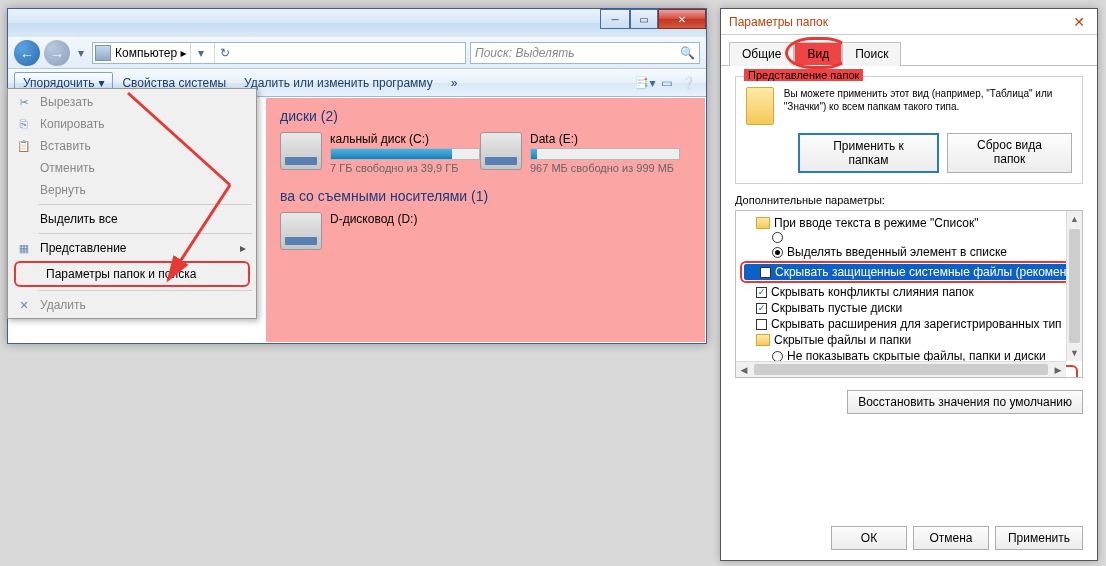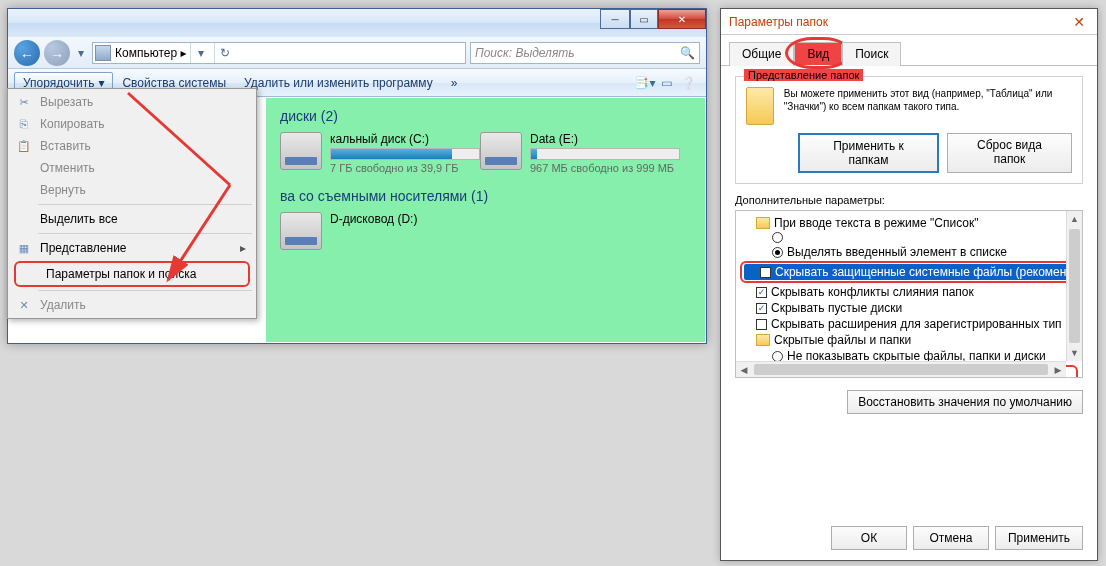--- a/index.html
+++ b/index.html
@@ -24,21 +24,21 @@
 .menubtn.organize{border:1px solid #7da2ce;background:linear-gradient(180deg,#fdfeff,#e4effa 50%,#d3e5f6 51%,#e8f3fd)}
 .menugap{flex:1}
 .menuicon{width:22px;height:22px;display:flex;align-items:center;justify-content:center;color:#3b6aa0}
 .dropdown{position:absolute;left:7px;top:88px;width:250px;background:#f0f0f0;border:1px solid #979797;box-shadow:2px 2px 6px rgba(0,0,0,.3);z-index:10;padding:2px}
 .dditem{display:flex;align-items:center;height:22px;padding:0 8px 0 30px;position:relative;color:#000}
 .dditem.disabled{color:#888}
 .dditem .ddicon{position:absolute;left:6px;width:16px;height:16px;display:flex;align-items:center;justify-content:center;color:#6a8cb5;font-size:11px}
 .dditem .ddarrow{margin-left:auto;color:#555}
 .ddsep{height:1px;background:#d0d0d0;margin:3px 2px 3px 28px}
 .dditem.highlight{border:2px solid #e53935;border-radius:6px;margin:2px 4px;height:26px}
-.content{position:absolute;left:258px;top:89px;right:1px;bottom:1px;background:#86efac;padding:10px 14px;color:#000}
+.content{position:absolute;left:258px;top:89px;right:1px;bottom:1px;background:#fca5a5;padding:10px 14px;color:#000}
 .sectionhdr{color:#1a3c7b;font-size:14px;margin-bottom:8px}
 .drives{display:flex;margin-bottom:14px}
 .drive{display:flex;gap:8px}
 .driveicon{width:42px;height:38px;background:linear-gradient(180deg,#e8e8e8,#c4c4c4);border:1px solid #999;border-radius:3px;position:relative}
 .driveicon::after{content:"";position:absolute;bottom:4px;left:4px;right:4px;height:8px;background:#5a7fb5;border-radius:1px}
 .driveinfo{display:flex;flex-direction:column;gap:2px}
 .drivename{color:#000}
 .drivebar{width:150px;height:12px;border:1px solid #b5b5b5;background:#eee;position:relative}
 .drivebar .fill{position:absolute;left:0;top:0;bottom:0;background:linear-gradient(180deg,#4db3e6,#1a7fb8)}
 .drivefree{color:#666;font-size:11px}

